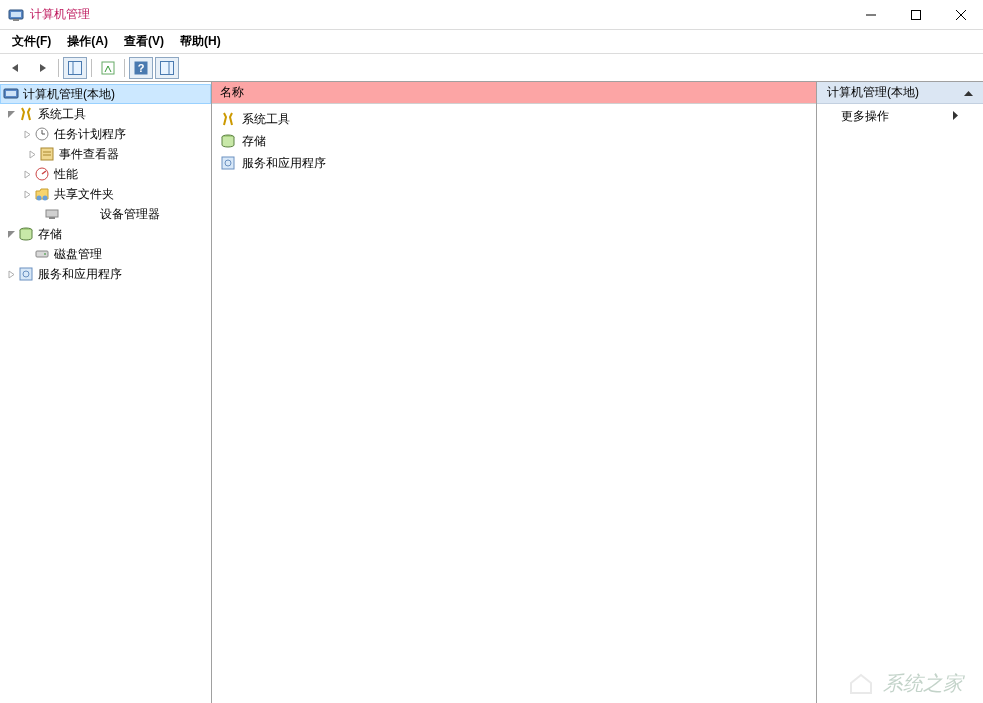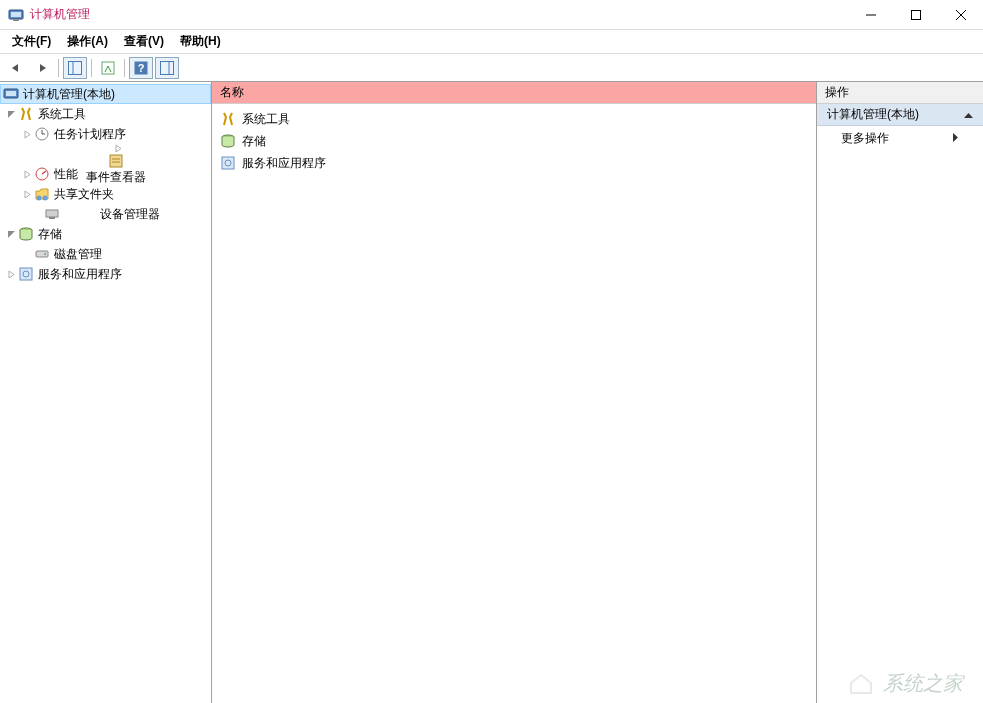--- a/index.html
+++ b/index.html
@@ -155,21 +155,21 @@
       <span class="tree-icon">
           <svg width="16" height="16">
             <circle cx="8" cy="8" r="6" fill="#fff" stroke="#888"></circle>
             <line x1="8" y1="8" x2="8" y2="4" stroke="#555"></line>
             <line x1="8" y1="8" x2="11" y2="8" stroke="#555"></line>
           </svg>
         </span>
       <span class="tree-label">任务计划程序</span>
     </div>
 
-    <div class="tree-row" style="padding-left:25px;flex-direction:column;">
+    <div class="tree-row" style="padding-left:25px;">
       <span class="tree-expand">
           <svg width="9" height="9">
             <path d="M2 1 L7 4.5 L2 8 Z" fill="none" stroke="#777"></path>
           </svg>
         </span>
       <span class="tree-icon">
           <svg width="16" height="16">
             <rect x="2" y="2" width="12" height="12" fill="#f0d890" stroke="#aa8830"></rect>
             <line x1="4" y1="6" x2="12" y2="6" stroke="#aa8830"></line>
             <line x1="4" y1="9" x2="12" y2="9" stroke="#aa8830"></line>
@@ -287,21 +287,20 @@
               <rect x="2" y="2" width="12" height="12" fill="#d8e8f8" stroke="#6a90c0"></rect>
               <circle cx="8" cy="8" r="3" fill="none" stroke="#6a90c0"></circle>
             </svg>
           </span>
         <span>服务和应用程序</span>
       </div>
     </div>
   </div>
 
   <div class="actions-panel">
-    <div class="actions-header">操作</div>
     <div class="actions-group">
       <span>计算机管理(本地)</span>
       <span><svg width="9" height="6">
             <path d="M0 5 L4.5 0 L9 5 Z" fill="#333"></path>
           </svg></span>
     </div>
     <div class="actions-item">
       <span>更多操作</span>
       <span><svg width="6" height="9">
             <path d="M0 0 L5 4.5 L0 9 Z" fill="#333"></path>

